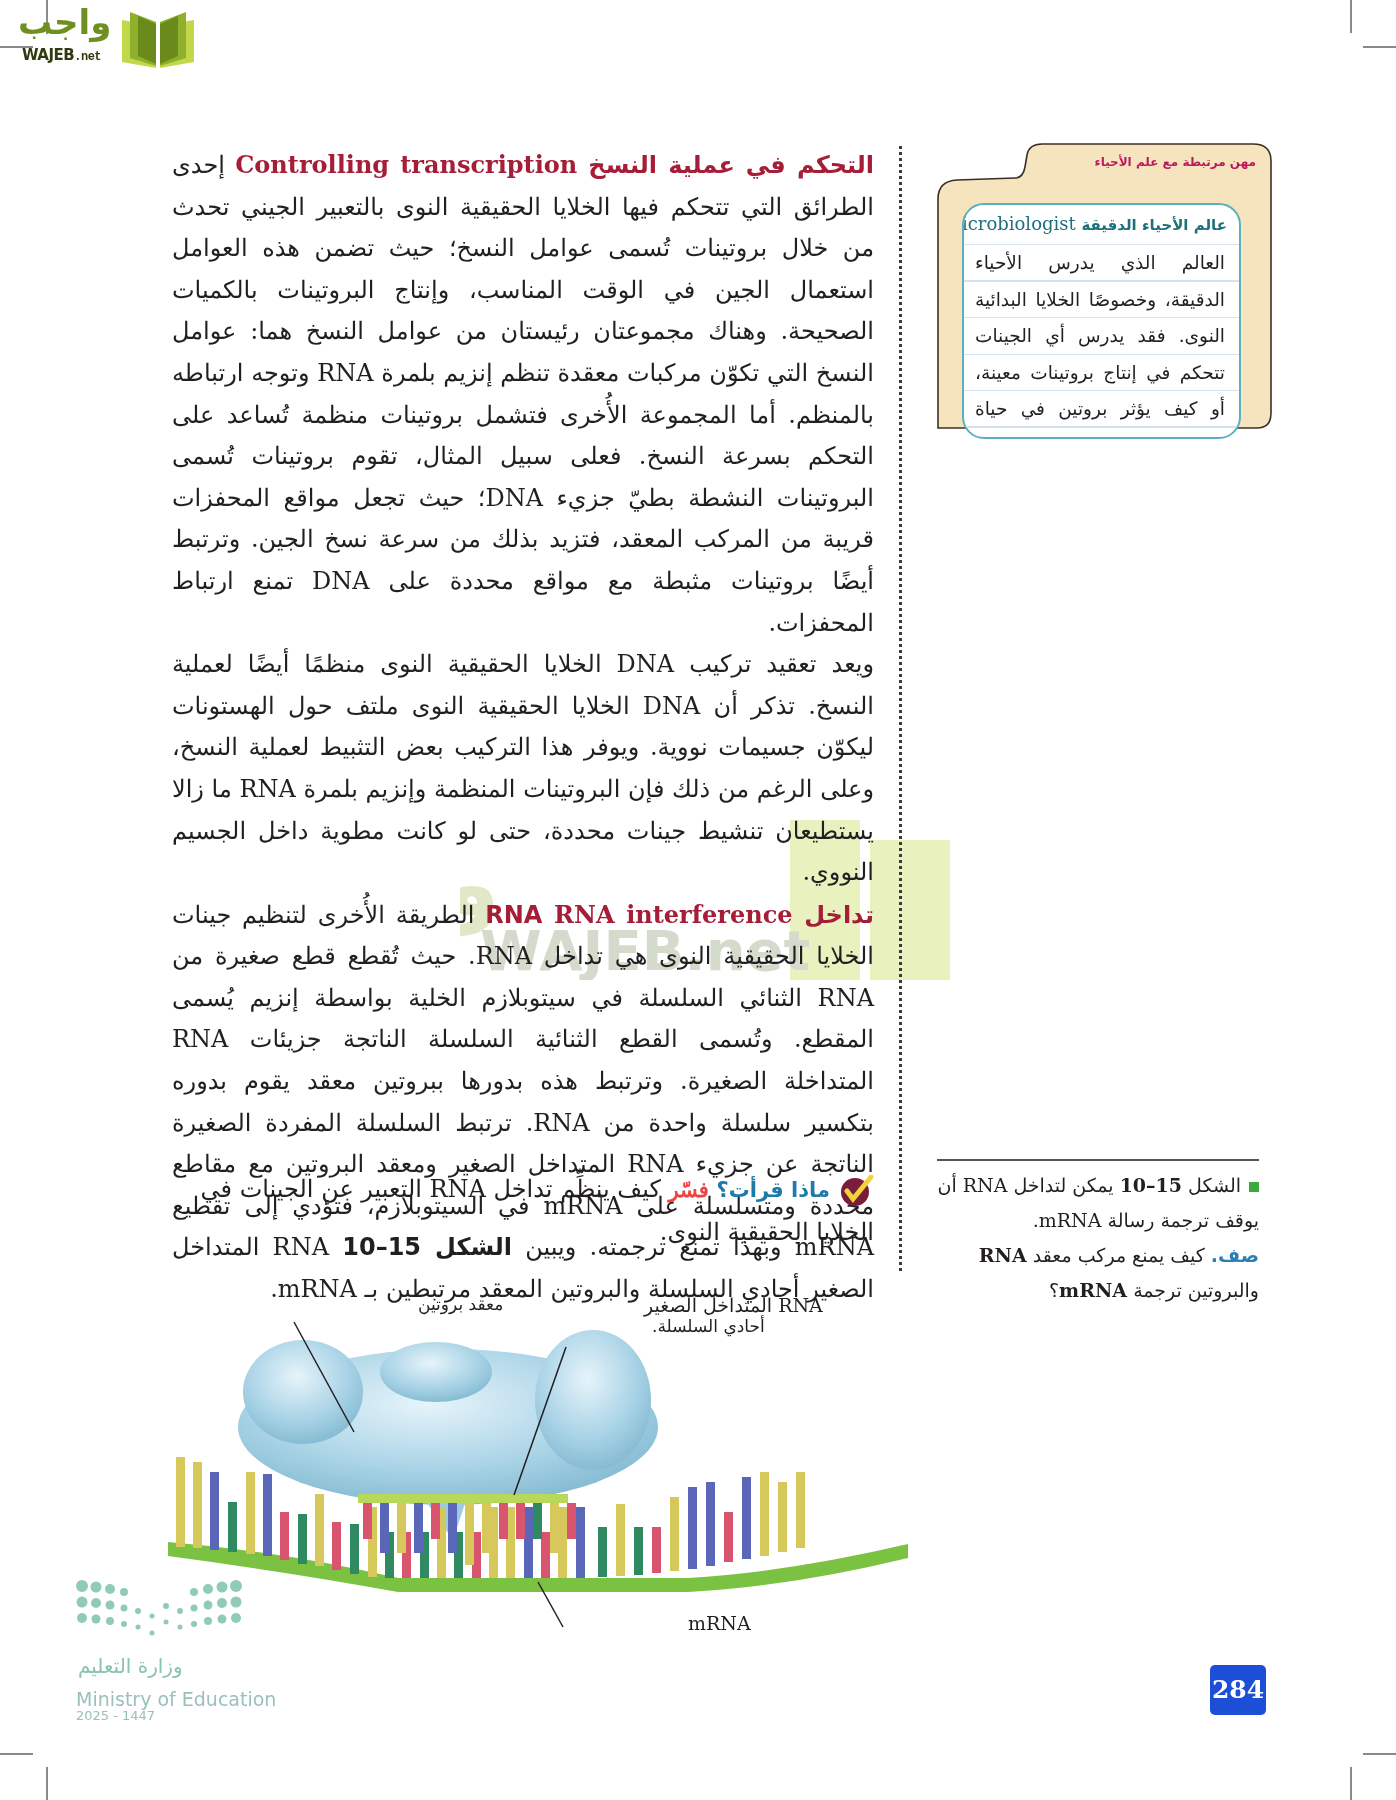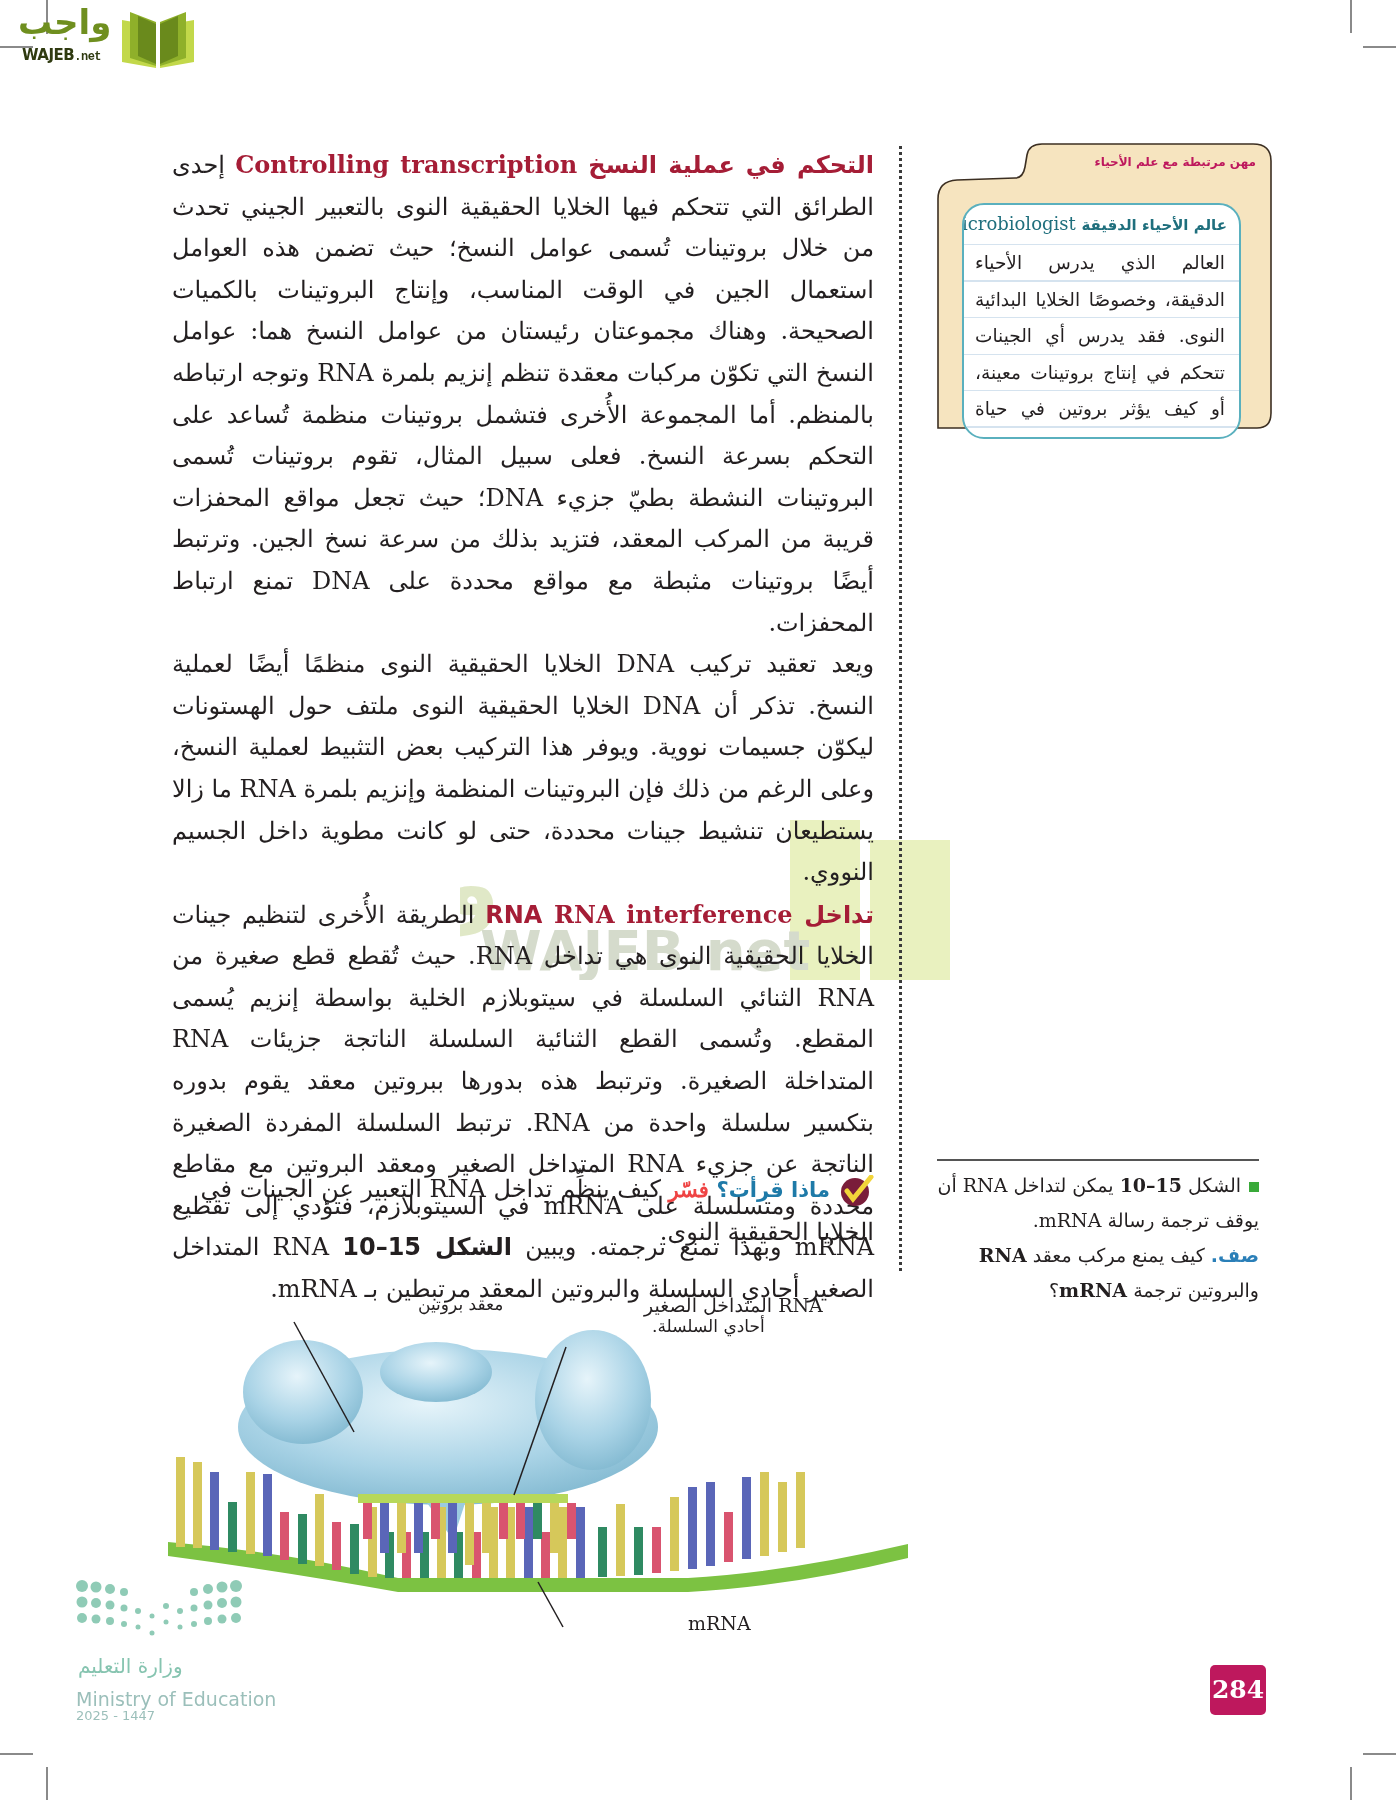--- a/index.html
+++ b/index.html
@@ -53,21 +53,21 @@
   .fig-label { position:absolute; direction:rtl; font-size:17px; color:#231f20; white-space:nowrap; }
   
   .wm { left:460px; top:820px; width:500px; height:160px; opacity:0.35; pointer-events:none; }
   
   .moe { left:74px; top:1578px; width:180px; height:160px; }
   .moe-ar { position:absolute; left:4px; top:76px; width:175px; text-align:left; direction:rtl; font-family:"DejaVu Sans", sans-serif;
             font-size:20px; color:#86c4b0; }
   .moe-en { position:absolute; left:2px; top:110px; font-family:"DejaVu Sans", sans-serif; font-size:19px; color:#9bbfba; white-space:nowrap; }
   .moe-yr { position:absolute; left:2px; top:130px; font-family:"DejaVu Sans", sans-serif; font-size:13px; color:#9bbfba; }
   
-  .pagenum { left:1210px; top:1665px; width:56px; height:50px; background:#be185d; border-radius:5px; color:#fff;
+  .pagenum { left:1210px; top:1665px; width:56px; height:50px; background:#1d4ed8; border-radius:5px; color:#fff;
              font-weight:bold; font-size:25px; line-height:50px; text-align:center; }
 </style>
 </head>
 <body>
 
 <div class="cm" style="left:46px;top:0;width:2px;height:34px;"></div>
 <div class="cm" style="left:0;top:46px;width:33px;height:2px;"></div>
 <div class="cm" style="left:1350px;top:0;width:2px;height:33px;"></div>
 <div class="cm" style="left:1363px;top:46px;width:33px;height:2px;"></div>
 <div class="cm" style="left:0;top:1753px;width:33px;height:2px;"></div>

